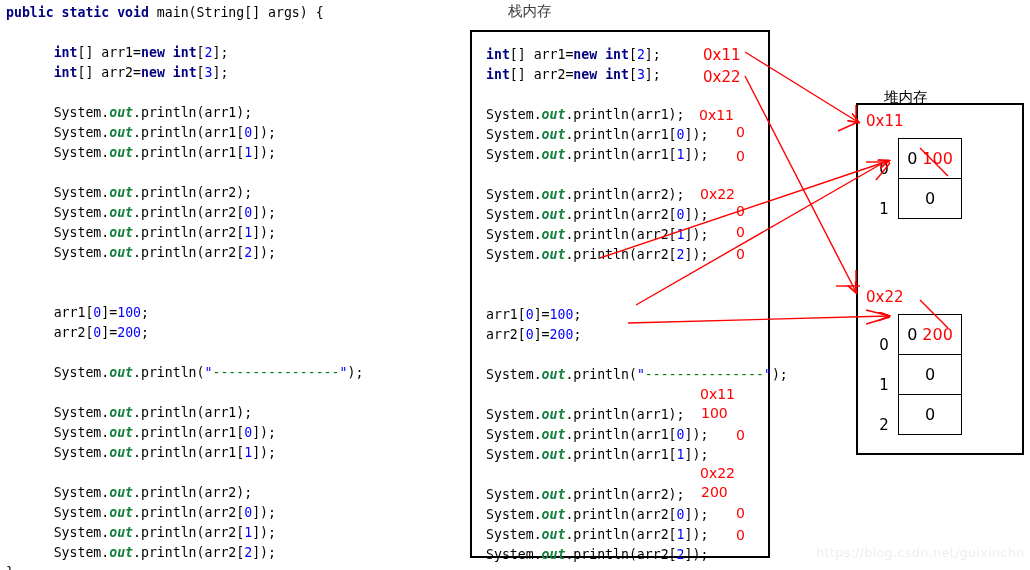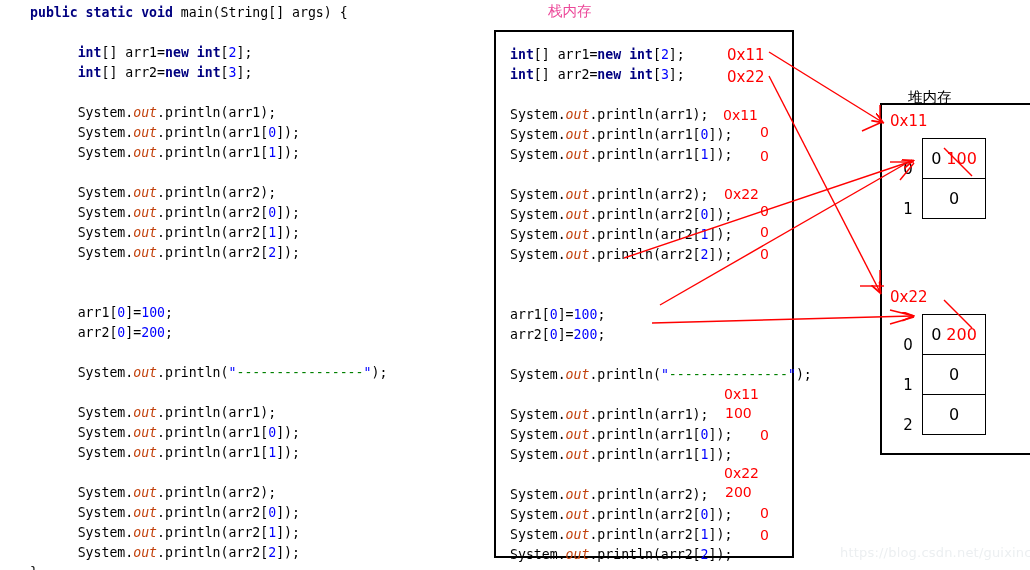--- a/index.html
+++ b/index.html
@@ -3,45 +3,45 @@
 <meta charset="utf-8">
 <style>
   html,body{margin:0;padding:0;}
   body{
     width:1030px;height:570px;
     background:#ffffff;
     font-family:"DejaVu Sans Mono","Liberation Mono",monospace;
     overflow:hidden;
     position:relative;
   }
-  .stage{position:absolute;left:0;top:0;width:844px;height:570px;margin-left:24px;}
+  .stage{position:absolute;left:0;top:0;width:844px;height:570px;}
 
   
   .code{
     font-family:"DejaVu Sans Mono","Liberation Mono",monospace;
     font-size:13.2px;
     line-height:20px;
     white-space:pre;
     color:#000000;
   }
   .kw{color:#000080;font-weight:bold;}
   .num{color:#0000ff;}
-  .fld{color:#c2410c;font-weight:normal;font-style:italic;}
+  .fld{color:#15803d;font-weight:bold;font-style:italic;}
   .str{color:#008000;}
   .q{color:#0000ff;}
 
   
   #left-code{position:absolute;left:6px;top:3px;width:440px;}
   #left-code .ln{height:20px;}
 
   
   #stack-title{
-    position:absolute;left:524px;top:2px;
-    font-family:"DejaVu Sans","Liberation Sans",sans-serif;
-    font-size:14.5px;color:#ec4899;white-space:nowrap;
+    position:absolute;left:508px;top:2px;
+    font-family:"DejaVu Sans","Liberation Sans",sans-serif;
+    font-size:14.5px;color:#404040;white-space:nowrap;
   }
   #stack-box{
     position:absolute;left:470px;top:30px;
     width:300px;height:528px;
     border:2px solid #000;
     box-sizing:border-box;
     background:transparent;
   }
   #stack-code{position:absolute;left:486px;top:45px;width:300px;}
   #stack-code .ln{height:20px;}

